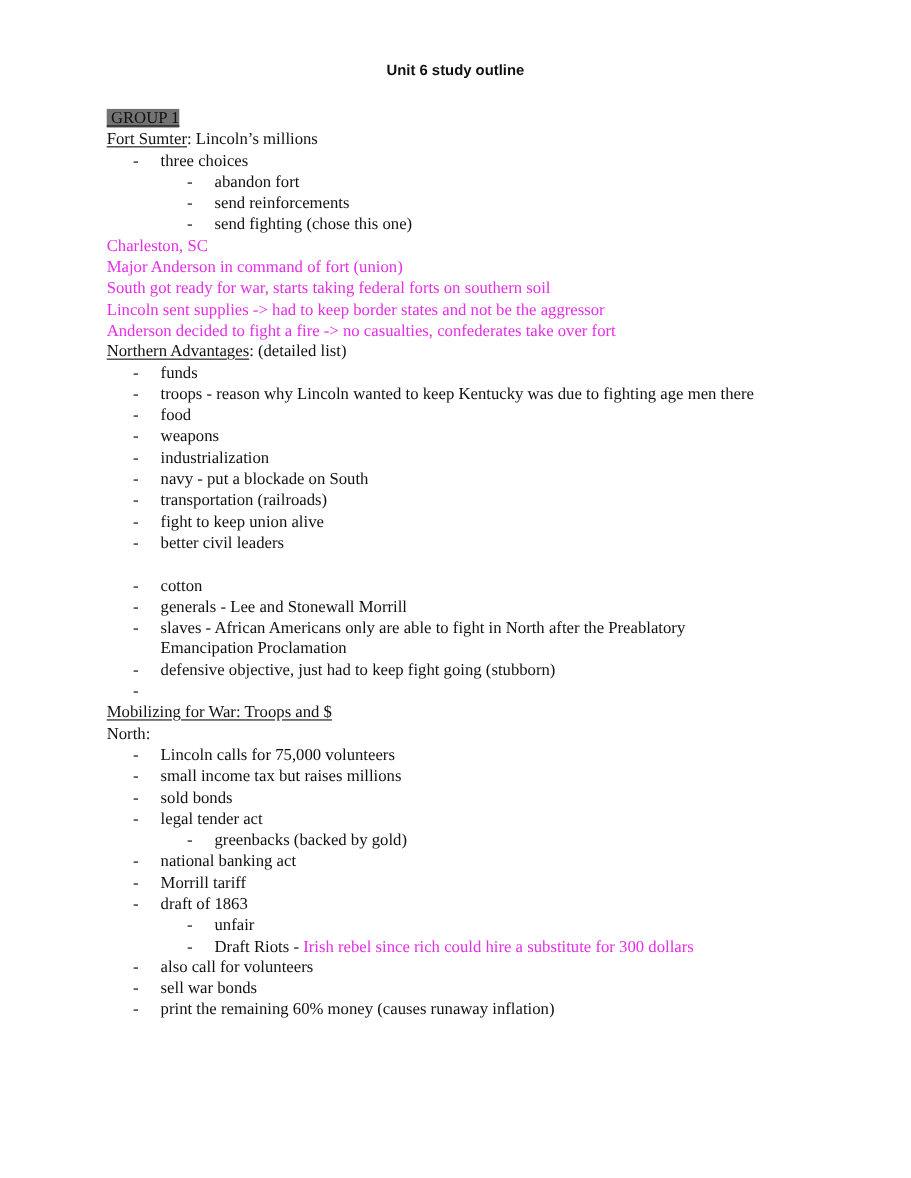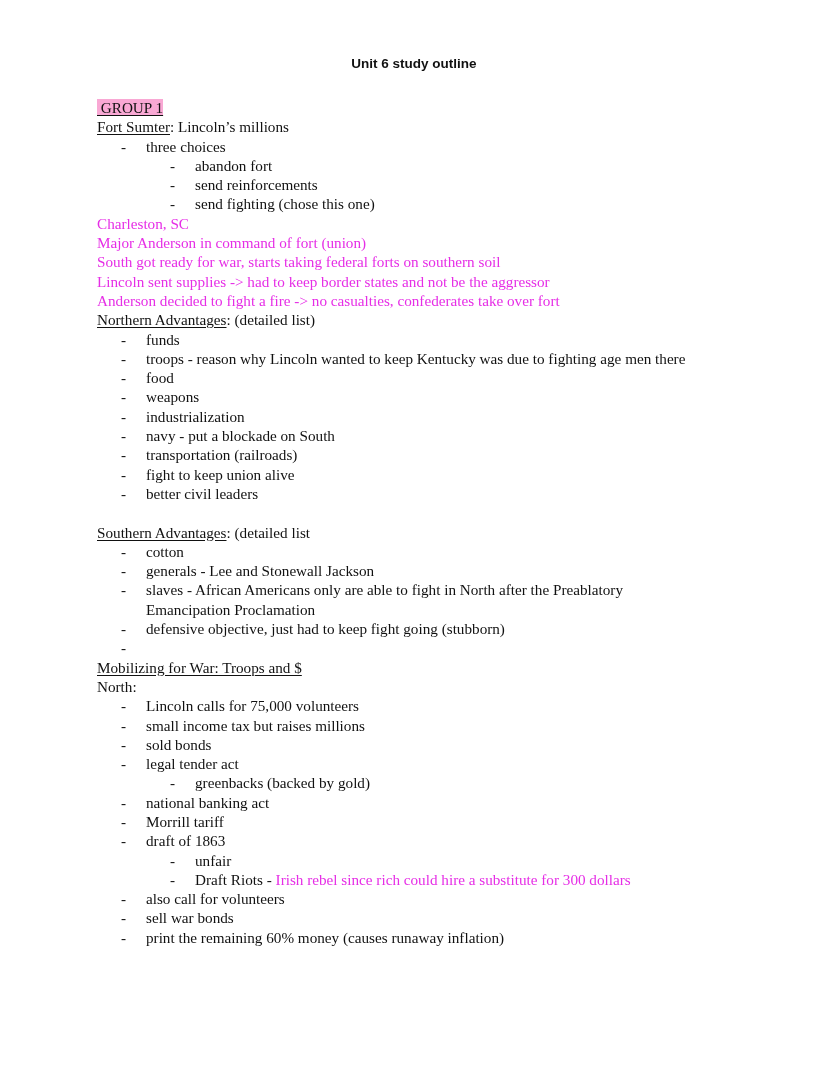--- a/index.html
+++ b/index.html
@@ -38,21 +38,21 @@
       font-size: 15.2px;
       line-height: 19.3px;
     }
     .line {
       position: relative;
       white-space: nowrap;
       height: 19.3px;
     }
     .line.wrap { white-space: normal; height: auto; }
     .u { text-decoration: underline; text-underline-offset: 2px; }
-    .hl { background: #f9a8d4; }
+    .hl { background: #737373; }
     .mag { color: #e62ee6; font-family: Liberation Serif, serif; }
     .dash {
       position: absolute;
       display: inline-block;
       width: 10px;
     }
     .lvl1 { padding-left: 49px; }
     .lvl1 .dash { left: 24px; }
     .lvl2 { padding-left: 98px; }
     .lvl2 .dash { left: 73px; }
@@ -103,25 +103,22 @@
     <div class="line lvl1"><span class="dash">-</span><span>food</span></div>
     <div class="line lvl1"><span class="dash">-</span><span>weapons</span></div>
     <div class="line lvl1"><span class="dash">-</span><span>industrialization</span></div>
     <div class="line lvl1"><span class="dash">-</span><span>navy - put a blockade on South</span></div>
     <div class="line lvl1"><span class="dash">-</span><span>transportation (railroads)</span></div>
     <div class="line lvl1"><span class="dash">-</span><span>fight to keep union alive</span></div>
     <div class="line lvl1"><span class="dash">-</span><span>better civil leaders</span></div>
 
     <div class="blank"></div>
 
-    <div class="line">
-      <span class="u">Southern Advantages</span><span>: (detailed list</span>
-    </div>
     <div class="line lvl1"><span class="dash">-</span><span>cotton</span></div>
-    <div class="line lvl1"><span class="dash">-</span><span>generals - Lee and Stonewall Jackson</span></div>
+    <div class="line lvl1"><span class="dash">-</span><span>generals - Lee and Stonewall Morrill</span></div>
     <div class="line lvl1 wrap" style="width:560px;"><span class="dash">-</span><span>slaves - African Americans only are able to fight in North after the Preablatory Emancipation Proclamation</span></div>
     <div class="line lvl1"><span class="dash">-</span><span>defensive objective, just had to keep fight going (stubborn)</span></div>
     <div class="line lvl1"><span class="dash">-</span><span></span></div>
 
     <div class="line">
       <span class="u">Mobilizing for War: Troops and $</span>
     </div>
     <div class="line">North:</div>
     <div class="line lvl1"><span class="dash">-</span><span>Lincoln calls for 75,000 volunteers</span></div>
     <div class="line lvl1"><span class="dash">-</span><span>small income tax but raises millions</span></div>

